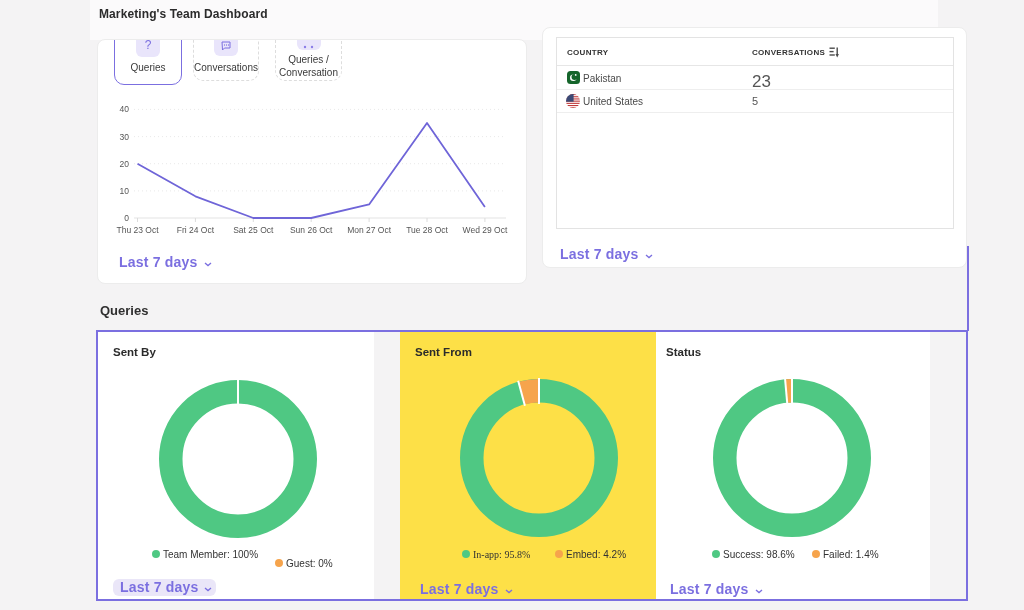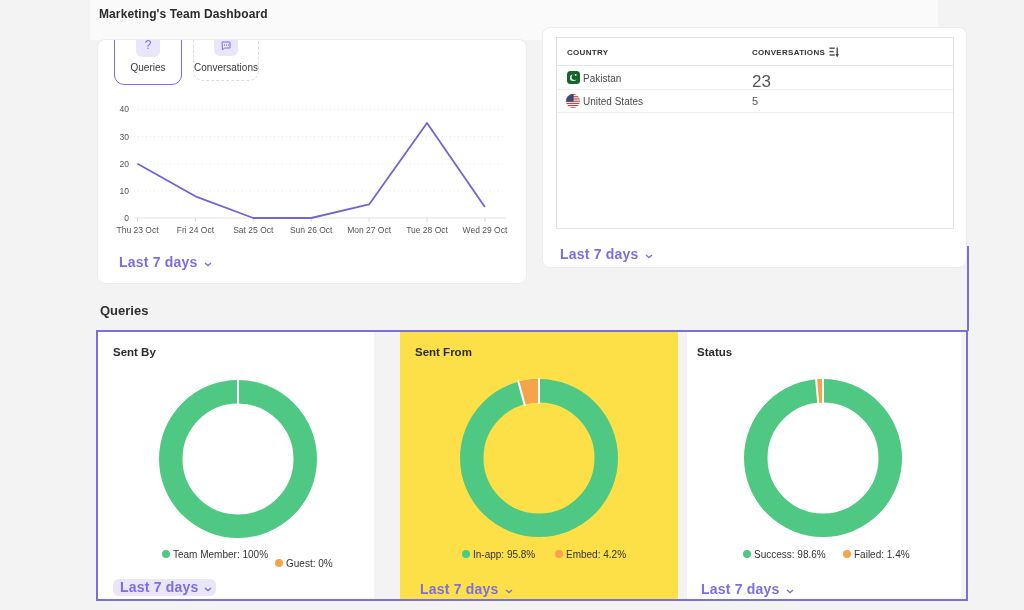--- a/index.html
+++ b/index.html
@@ -28,20 +28,31 @@
   <div class="abs" style="left:95px; top:-12px; width:66px; height:53px; border:1px dashed #dddddd; border-radius:10px; background:#fff;">
     <div class="abs" style="left:50%; margin-left:-12px; top:3px; width:24px; height:24px; background:#e9e5fb; border-radius:6px; text-align:center;">
       <svg width="12" height="12" viewBox="0 0 24 24" style="margin-top:8px;" fill="none" stroke="#7b6fe0" stroke-width="2">
           <path d="M4 4h16v12H9l-4 4z"></path>
           <circle cx="9" cy="10" r="0.5" fill="#7b6fe0"></circle>
           <circle cx="13" cy="10" r="0.5" fill="#7b6fe0"></circle>
           <circle cx="17" cy="10" r="0.5" fill="#7b6fe0"></circle>
         </svg>
     </div>
     <div class="abs" style="left:0; right:0; top:33px; text-align:center; font-size:10px; color:#3a3a3a;">Conversations</div>
+  </div>
+  <div class="abs" style="left:177px; top:-12px; width:67px; height:53px; border:1px dashed #dddddd; border-radius:10px; background:#fff;">
+    <div class="abs" style="left:50%; margin-left:-12px; top:-3px; width:24px; height:24px; background:#e9e5fb; border-radius:6px; text-align:center;">
+      <svg width="14" height="24" viewBox="0 0 14 24">
+          <g fill="#8a7ce8">
+            <circle cx="3" cy="21" r="1.2"></circle>
+            <circle cx="10" cy="21" r="1.2"></circle>
+          </g>
+        </svg>
+    </div>
+    <div class="abs" style="left:0; right:0; top:25px; text-align:center; font-size:10px; color:#3a3a3a; line-height:12.5px;">Queries /<br>Conversation</div>
   </div>
 
   <svg class="abs" style="left:0; top:0;" width="430" height="245" viewBox="0 0 430 245">
     <g stroke="#e9e9e9" stroke-width="1" stroke-dasharray="1,3">
       <line x1="36" y1="69.4" x2="408" y2="69.4"></line>
       <line x1="36" y1="96.6" x2="408" y2="96.6"></line>
       <line x1="36" y1="123.7" x2="408" y2="123.7"></line>
       <line x1="36" y1="150.9" x2="408" y2="150.9"></line>
     </g>
     <line x1="36" y1="178" x2="408" y2="178" stroke="#e3e3e3" stroke-width="1"></line>
@@ -137,47 +148,47 @@
 <div class="abs" style="left:100px; top:303px; font-size:13px; font-weight:bold; color:#2f2f2f;">Queries</div>
 
 <div class="abs" style="left:96px; top:330px; width:872px; height:271px; border:2px solid #7b6fe0;"></div>
 
 <div class="abs" style="left:98px; top:332px; width:276px; height:267px; background:#fff;">
   <div class="abs" style="left:15px; top:14px; font-size:11.5px; font-weight:bold; color:#2b2b2b;">Sent By</div>
   <svg class="abs" style="left:56px; top:43px;" width="168" height="168" viewBox="0 0 168 168">
     <circle cx="84" cy="84" r="67.25" fill="none" stroke="#4fc883" stroke-width="23.5"></circle>
     <line x1="84" y1="3" x2="84" y2="30" stroke="#fff" stroke-width="2"></line>
   </svg>
-  <div class="abs leg" style="left:64px; top:217px;"><span class="dot" style="background:#4fc883;"></span>Team Member: 100%</div>
+  <div class="abs leg" style="left:54px; top:217px;"><span class="dot" style="background:#4fc883;"></span>Team Member: 100%</div>
   <div class="abs leg" style="left:177px; top:226px;"><span class="dot" style="background:#f6a44c;"></span>Guest: 0%</div>
   <div class="abs last7" style="left:15px; top:247px; background:#eae6f8; border-radius:6px; padding:3px 4px 3px 7px;">Last 7 days <svg width="8" height="5" viewBox="0 0 8 5" style="margin-left:1px;">
         <path d="M1 1l3 2.6L7 1" fill="none" stroke="#7b6fe0" stroke-width="1.3"></path>
       </svg></div>
 </div>
 
 <div class="abs" style="left:400px; top:332px; width:278px; height:267px; background:#fde047;">
   <div class="abs" style="left:15px; top:14px; font-size:11.5px; font-weight:bold; color:#2b2b2b;">Sent From</div>
   <svg class="abs" style="left:55px; top:42px;" width="168" height="168" viewBox="0 0 168 168">
     <g transform="rotate(-90 84 84)">
       <circle cx="84" cy="84" r="67.25" fill="none" stroke="#4fc883" stroke-width="23.5" pathLength="100"></circle>
       <circle cx="84" cy="84" r="67.25" fill="none" stroke="#f6a44c" stroke-width="23.5" pathLength="100" stroke-dasharray="4.2 95.8" stroke-dashoffset="4.2"></circle>
     </g>
     <g stroke="#fff" stroke-width="2">
       <line x1="84" y1="4" x2="84" y2="30"></line>
       <line x1="84" y1="4" x2="84" y2="30" transform="rotate(-15.1 84 84)"></line>
     </g>
   </svg>
-  <div class="abs leg" style="left:62px; top:217px;"><span class="dot" style="background:#4fc883;"></span>In-app: 95.8%</div>
+  <div class="abs leg" style="left:62px; top:217px;font-family:Liberation Serif, serif;"><span class="dot" style="background:#4fc883;"></span>In-app: 95.8%</div>
   <div class="abs leg" style="left:155px; top:217px;"><span class="dot" style="background:#f6a44c;"></span>Embed: 4.2%</div>
   <div class="abs last7" style="left:20px; top:252px;">Last 7 days <svg width="8" height="5" viewBox="0 0 8 5" style="margin-left:2px;">
         <path d="M1 1l3 2.6L7 1" fill="none" stroke="#7b6fe0" stroke-width="1.3"></path>
       </svg></div>
 </div>
 
-<div class="abs" style="left:687px; top:332px; width:274px; height:267px; background:#fff;">
+<div class="abs" style="left:656px; top:332px; width:274px; height:267px; background:#fff;">
   <div class="abs" style="left:10px; top:14px; font-size:11.5px; font-weight:bold; color:#2b2b2b;">Status</div>
   <svg class="abs" style="left:52px; top:42px;" width="168" height="168" viewBox="0 0 168 168">
     <g transform="rotate(-90 84 84)">
       <circle cx="84" cy="84" r="67.25" fill="none" stroke="#4fc883" stroke-width="23.5" pathLength="100"></circle>
       <circle cx="84" cy="84" r="67.25" fill="none" stroke="#f6a44c" stroke-width="23.5" pathLength="100" stroke-dasharray="1.4 98.6" stroke-dashoffset="1.4"></circle>
     </g>
     <g stroke="#fff" stroke-width="2">
       <line x1="84" y1="4" x2="84" y2="30"></line>
       <line x1="84" y1="4" x2="84" y2="30" transform="rotate(-5 84 84)"></line>
     </g>

